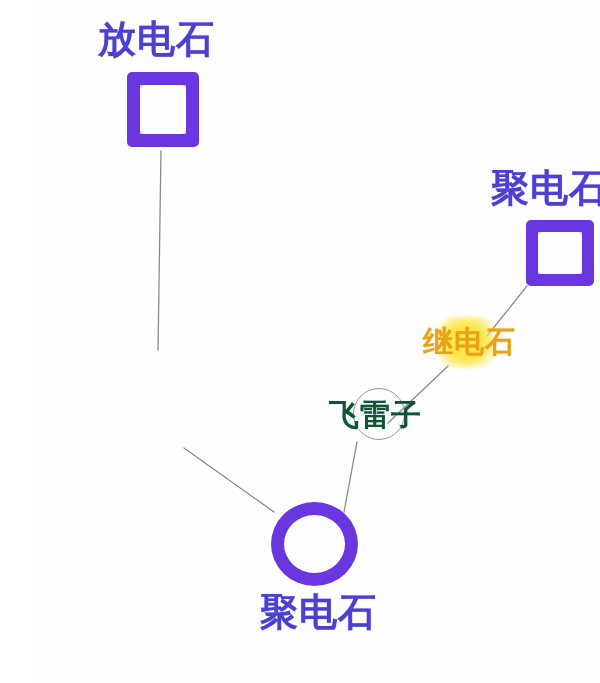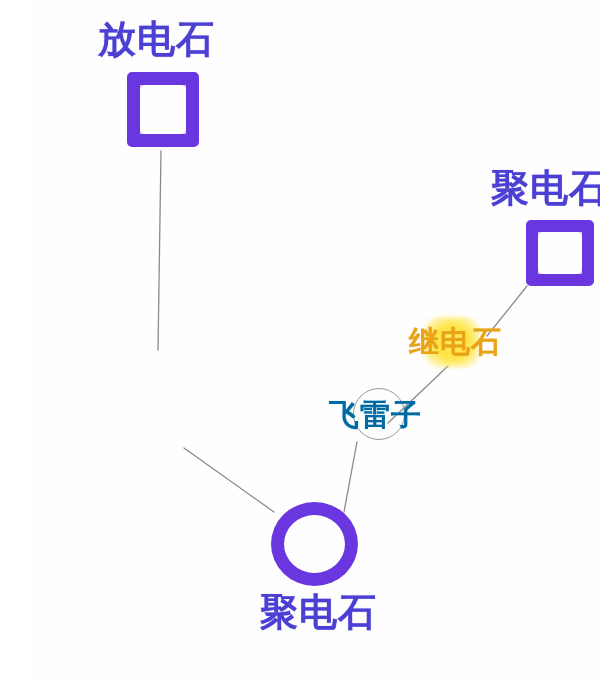--- a/index.html
+++ b/index.html
@@ -74,21 +74,21 @@
   
   .t-red {
     color: #f0514f;
     font-size: 40px;
     text-shadow: 1px 1px 0 rgba(240,81,79,0.35);
     z-index: 4;
   }
 
   
   .t-cyan {
-    color: #0369a1;
+    color: #14532d;
     font-size: 30px;
     text-shadow: 0 0 1px rgba(43,180,238,0.5);
     z-index: 4;
   }
 
   
   .t-gold {
     color: #e8a317;
     font-size: 30px;
     text-shadow: 0 0 1px rgba(232,163,23,0.5);
@@ -138,21 +138,21 @@
     <div class="label t-violet" style="left:8px; top:8px;">放电石</div>
     <div class="sq" style="left:37px; top:60px; width:72px; height:75px; border-width:13px;"></div>
   </div>
 
   <div class="node" style="left:455px; top:163px; width:135px; height:135px;">
     <div class="label t-violet" style="left:6px; top:6px;">聚电石</div>
     <div class="sq" style="left:41px; top:57px; width:68px; height:66px; border-width:12px;"></div>
   </div>
 
 
-  <div class="node" style="left:375px; top:315px; width:110px; height:55px;text-align:right;">
+  <div class="node" style="left:389px; top:315px; width:110px; height:55px;text-align:right;">
     <div class="glow-deco" style="left:20px; top:2px; width:54px; height:50px;"></div>
     <div class="label t-gold" style="left:4px; top:12px;">继电石</div>
   </div>
 
   <div class="node" style="left:295px; top:388px; width:105px; height:55px;">
     <div class="circle-deco" style="left:28px; top:0px; width:50px; height:50px;"></div>
     <div class="label t-cyan" style="left:4px; top:12px;">飞雷子</div>
   </div>
 
   <div class="node" style="left:225px; top:498px; width:150px; height:125px;">

